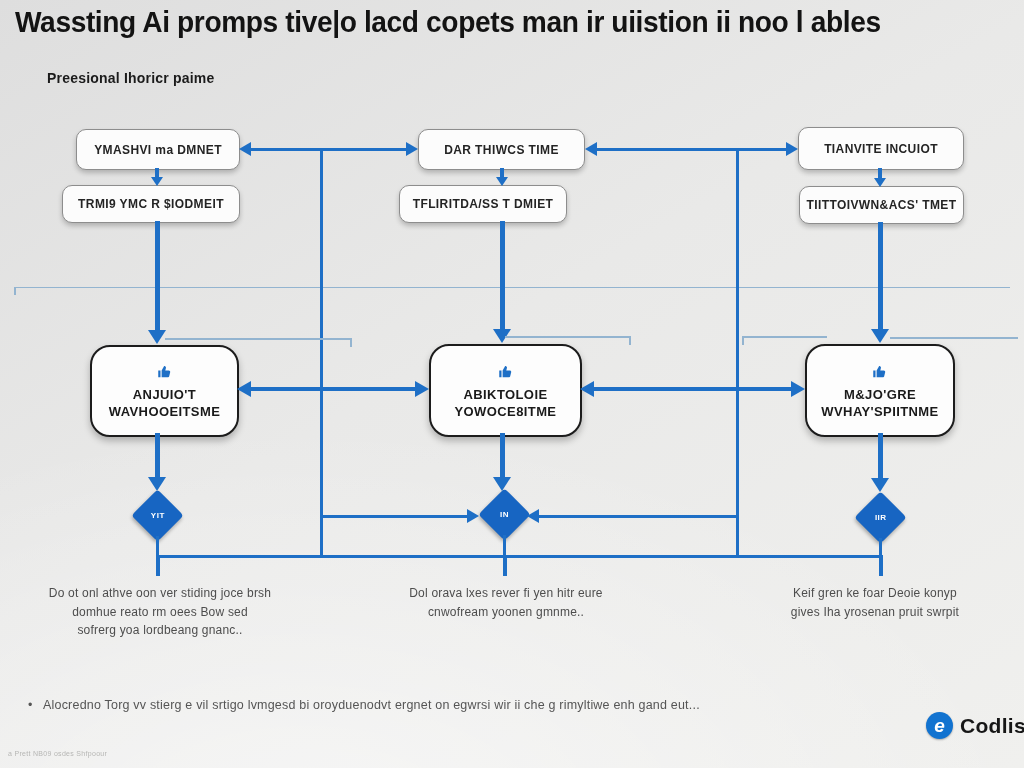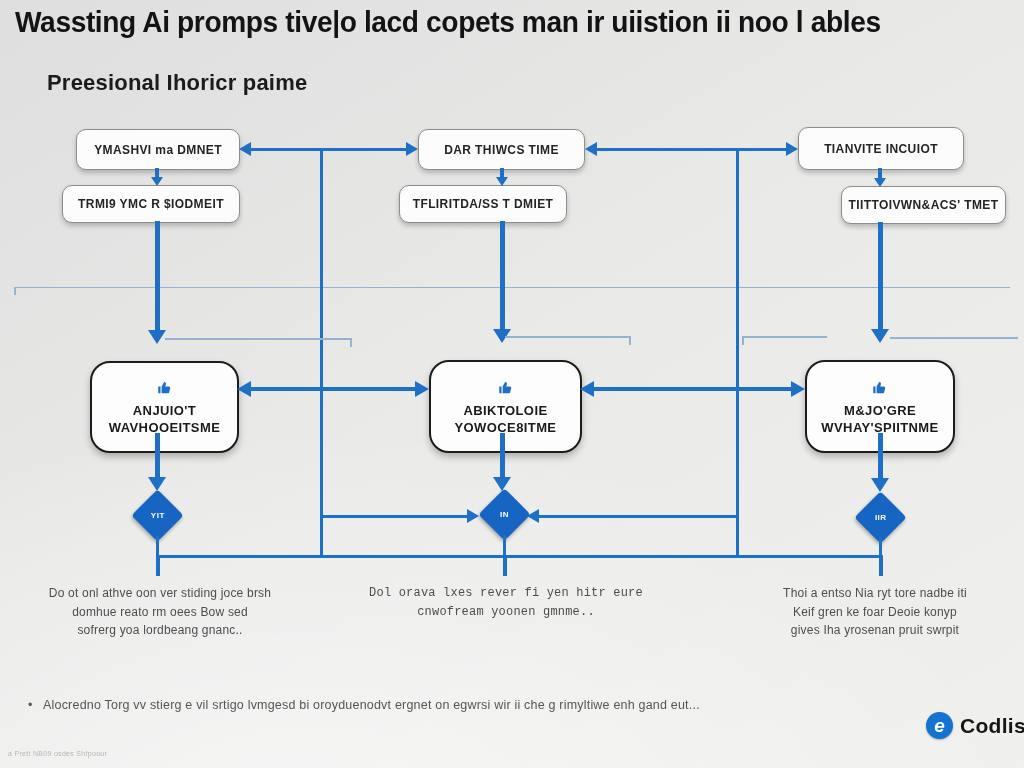--- a/index.html
+++ b/index.html
@@ -5,37 +5,37 @@
   html,body{margin:0;padding:0;}
   .canvas{
     position:relative;width:1024px;height:768px;overflow:hidden;
     background:
       radial-gradient(130% 100% at 30% 110%, rgba(255,255,255,.55) 0%, rgba(255,255,255,0) 55%),
       linear-gradient(150deg,#dedede 0%,#e9e9e8 45%,#f0f0ee 100%);
     font-family:"Liberation Sans",sans-serif;
   }
   .title{position:absolute;left:15px;top:6px;font-size:29px;font-weight:bold;color:#131313;
          letter-spacing:-.4px;white-space:nowrap;transform:scaleX(.97);transform-origin:left;}
-  .subtitle{position:absolute;left:47px;top:70px;font-size:22px;font-weight:bold;color:#1b1b1b;letter-spacing:.2px;}
+  .subtitle{position:absolute;left:47px;top:70px;font-size:14px;font-weight:bold;color:#1b1b1b;letter-spacing:.2px;}
 
   .box{position:absolute;background:#fcfcfc;border:1.5px solid #8d8d8d;border-radius:10px;
        display:flex;align-items:center;justify-content:center;text-align:center;
        font-weight:bold;font-size:12px;letter-spacing:.4px;color:#242424;
        box-shadow:0 3px 5px rgba(0,0,0,.22);}
   #r1b0{left:76px;top:129px;width:162px;height:39px;}
   #r1b1{left:418px;top:129px;width:165px;height:39px;}
   #r1b2{left:798px;top:127px;width:164px;height:41px;}
   #r2b0{left:62px;top:185px;width:176px;height:36px;}
   #r2b1{left:399px;top:185px;width:166px;height:36px;}
-  #r2b2{left:799px;top:186px;width:163px;height:36px;margin-left:42px;}
+  #r2b2{left:799px;top:186px;width:163px;height:36px;}
 
   .card{position:absolute;background:#fdfdfd;border:2.5px solid #1c1c1c;border-radius:20px;
         display:flex;flex-direction:column;align-items:center;justify-content:center;gap:2px;
         font-weight:bold;font-size:13px;letter-spacing:.4px;color:#1a1a1a;text-align:center;
-        box-shadow:0 4px 7px rgba(0,0,0,.25);margin-top:16px;}
+        box-shadow:0 4px 7px rgba(0,0,0,.25);}
   #card0{left:90px;top:345px;width:145px;height:88px;}
   #card1{left:429px;top:344px;width:149px;height:89px;}
   #card2{left:805px;top:344px;width:146px;height:89px;}
   .card .ln{display:block;}
 
   .diamond{position:absolute;width:37px;height:37px;background:#1765c2;transform:rotate(45deg);
            border-radius:4px;box-shadow:1px 2px 4px rgba(0,0,0,.3);
            display:flex;align-items:center;justify-content:center;}
   .diamond span{transform:rotate(-45deg);color:#fff;font-size:8px;font-weight:bold;letter-spacing:.5px;}
   #dia0{left:139px;top:497px;}
@@ -48,21 +48,21 @@
   .ah.r{border-top:8px solid transparent;border-bottom:8px solid transparent;border-left:14px solid #1e6fc6;}
   .ah.l{border-top:8px solid transparent;border-bottom:8px solid transparent;border-right:14px solid #1e6fc6;}
   .ah.d{border-left:9px solid transparent;border-right:9px solid transparent;border-top:14px solid #1e6fc6;}
   .ah.sm.r{border-top-width:7px;border-bottom-width:7px;border-left-width:12px;}
   .ah.sm.l{border-top-width:7px;border-bottom-width:7px;border-right-width:12px;}
   .ah.sm.d{border-left-width:6px;border-right-width:6px;border-top-width:9px;}
 
   .note{position:absolute;text-align:center;font-size:12px;color:#4d4d4d;line-height:1.55;letter-spacing:.2px;}
   .note span{display:block;}
   #note0{left:24px;top:584px;width:272px;}
-  #note1{left:366px;top:584px;width:280px;font-family:Liberation Mono, monospace;}
+  #note1{left:366px;top:584px;width:280px;}
   #note2{left:726px;top:584px;width:298px;}
 
   .bullets{position:absolute;left:26px;top:696px;width:950px;}
   .bullet{position:relative;padding-left:17px;font-size:12.5px;color:#555;line-height:1.55;letter-spacing:.2px;}
   .bullet::before{content:"\2022";position:absolute;left:2px;color:#555;}
 
   .logo{position:absolute;left:926px;top:712px;display:flex;align-items:center;gap:7px;}
   .logo-mark{width:27px;height:27px;border-radius:50%;background:#1273d0;color:#fff;
              display:flex;align-items:center;justify-content:center;
              font-size:19px;font-weight:bold;font-style:italic;box-shadow:0 1px 2px rgba(0,0,0,.3);}
@@ -193,21 +193,20 @@
   <div class="note" id="note0">
     <span>Do ot onl athve oon ver stiding joce brsh</span>
     <span>domhue reato rm oees Bow sed</span>
     <span>sofrerg yoa lordbeang gnanc..</span>
   </div>
   <div class="note" id="note1">
     <span>Dol orava lxes rever fi yen hitr eure</span>
     <span>cnwofream yoonen gmnme..</span>
   </div>
   <div class="note" id="note2">
-    <span>Thoi a entso Nia ryt tore nadbe iti</span>
     <span>Keif gren ke foar Deoie konyp</span>
     <span>gives Iha yrosenan pruit swrpit</span>
   </div>
 
   <div class="bullets">
     <div class="bullet">Alocredno Torg vv stierg e vil srtigo lvmgesd bi oroyduenodvt ergnet on egwrsi wir ii che g rimyltiwe enh gand eut...</div>
   </div>
 
   <div class="logo">
     <span class="logo-mark">e</span>

